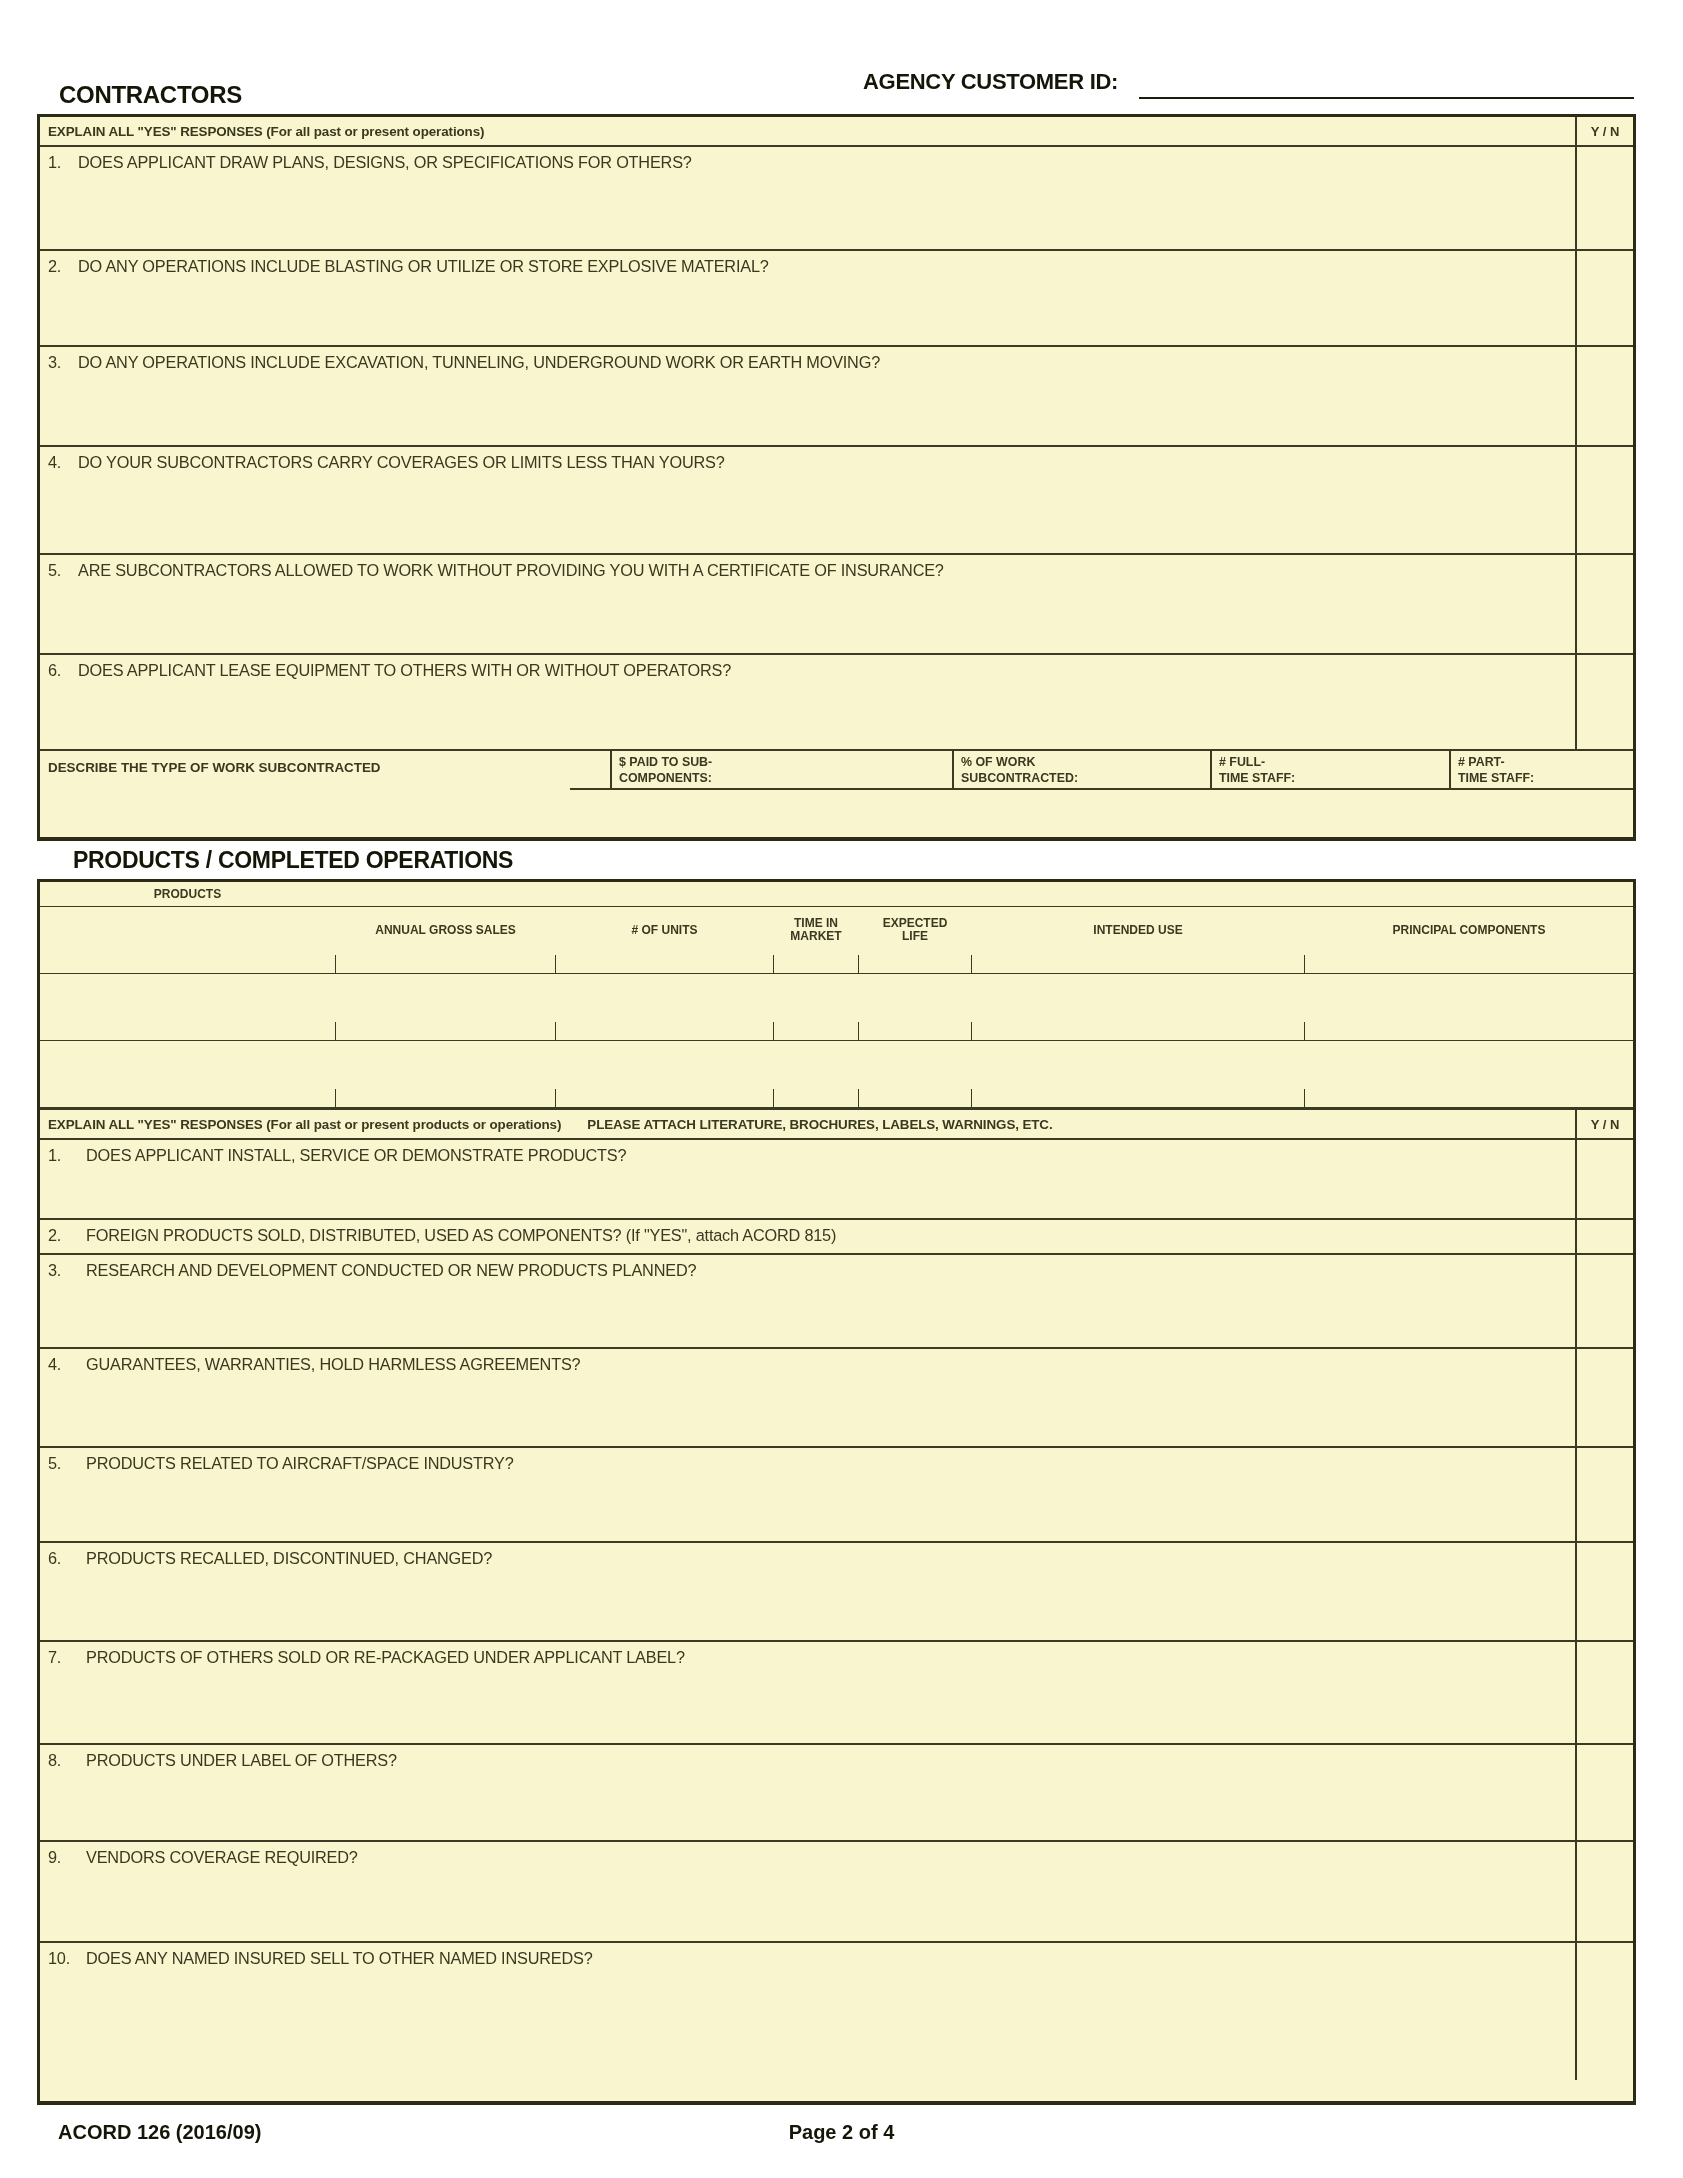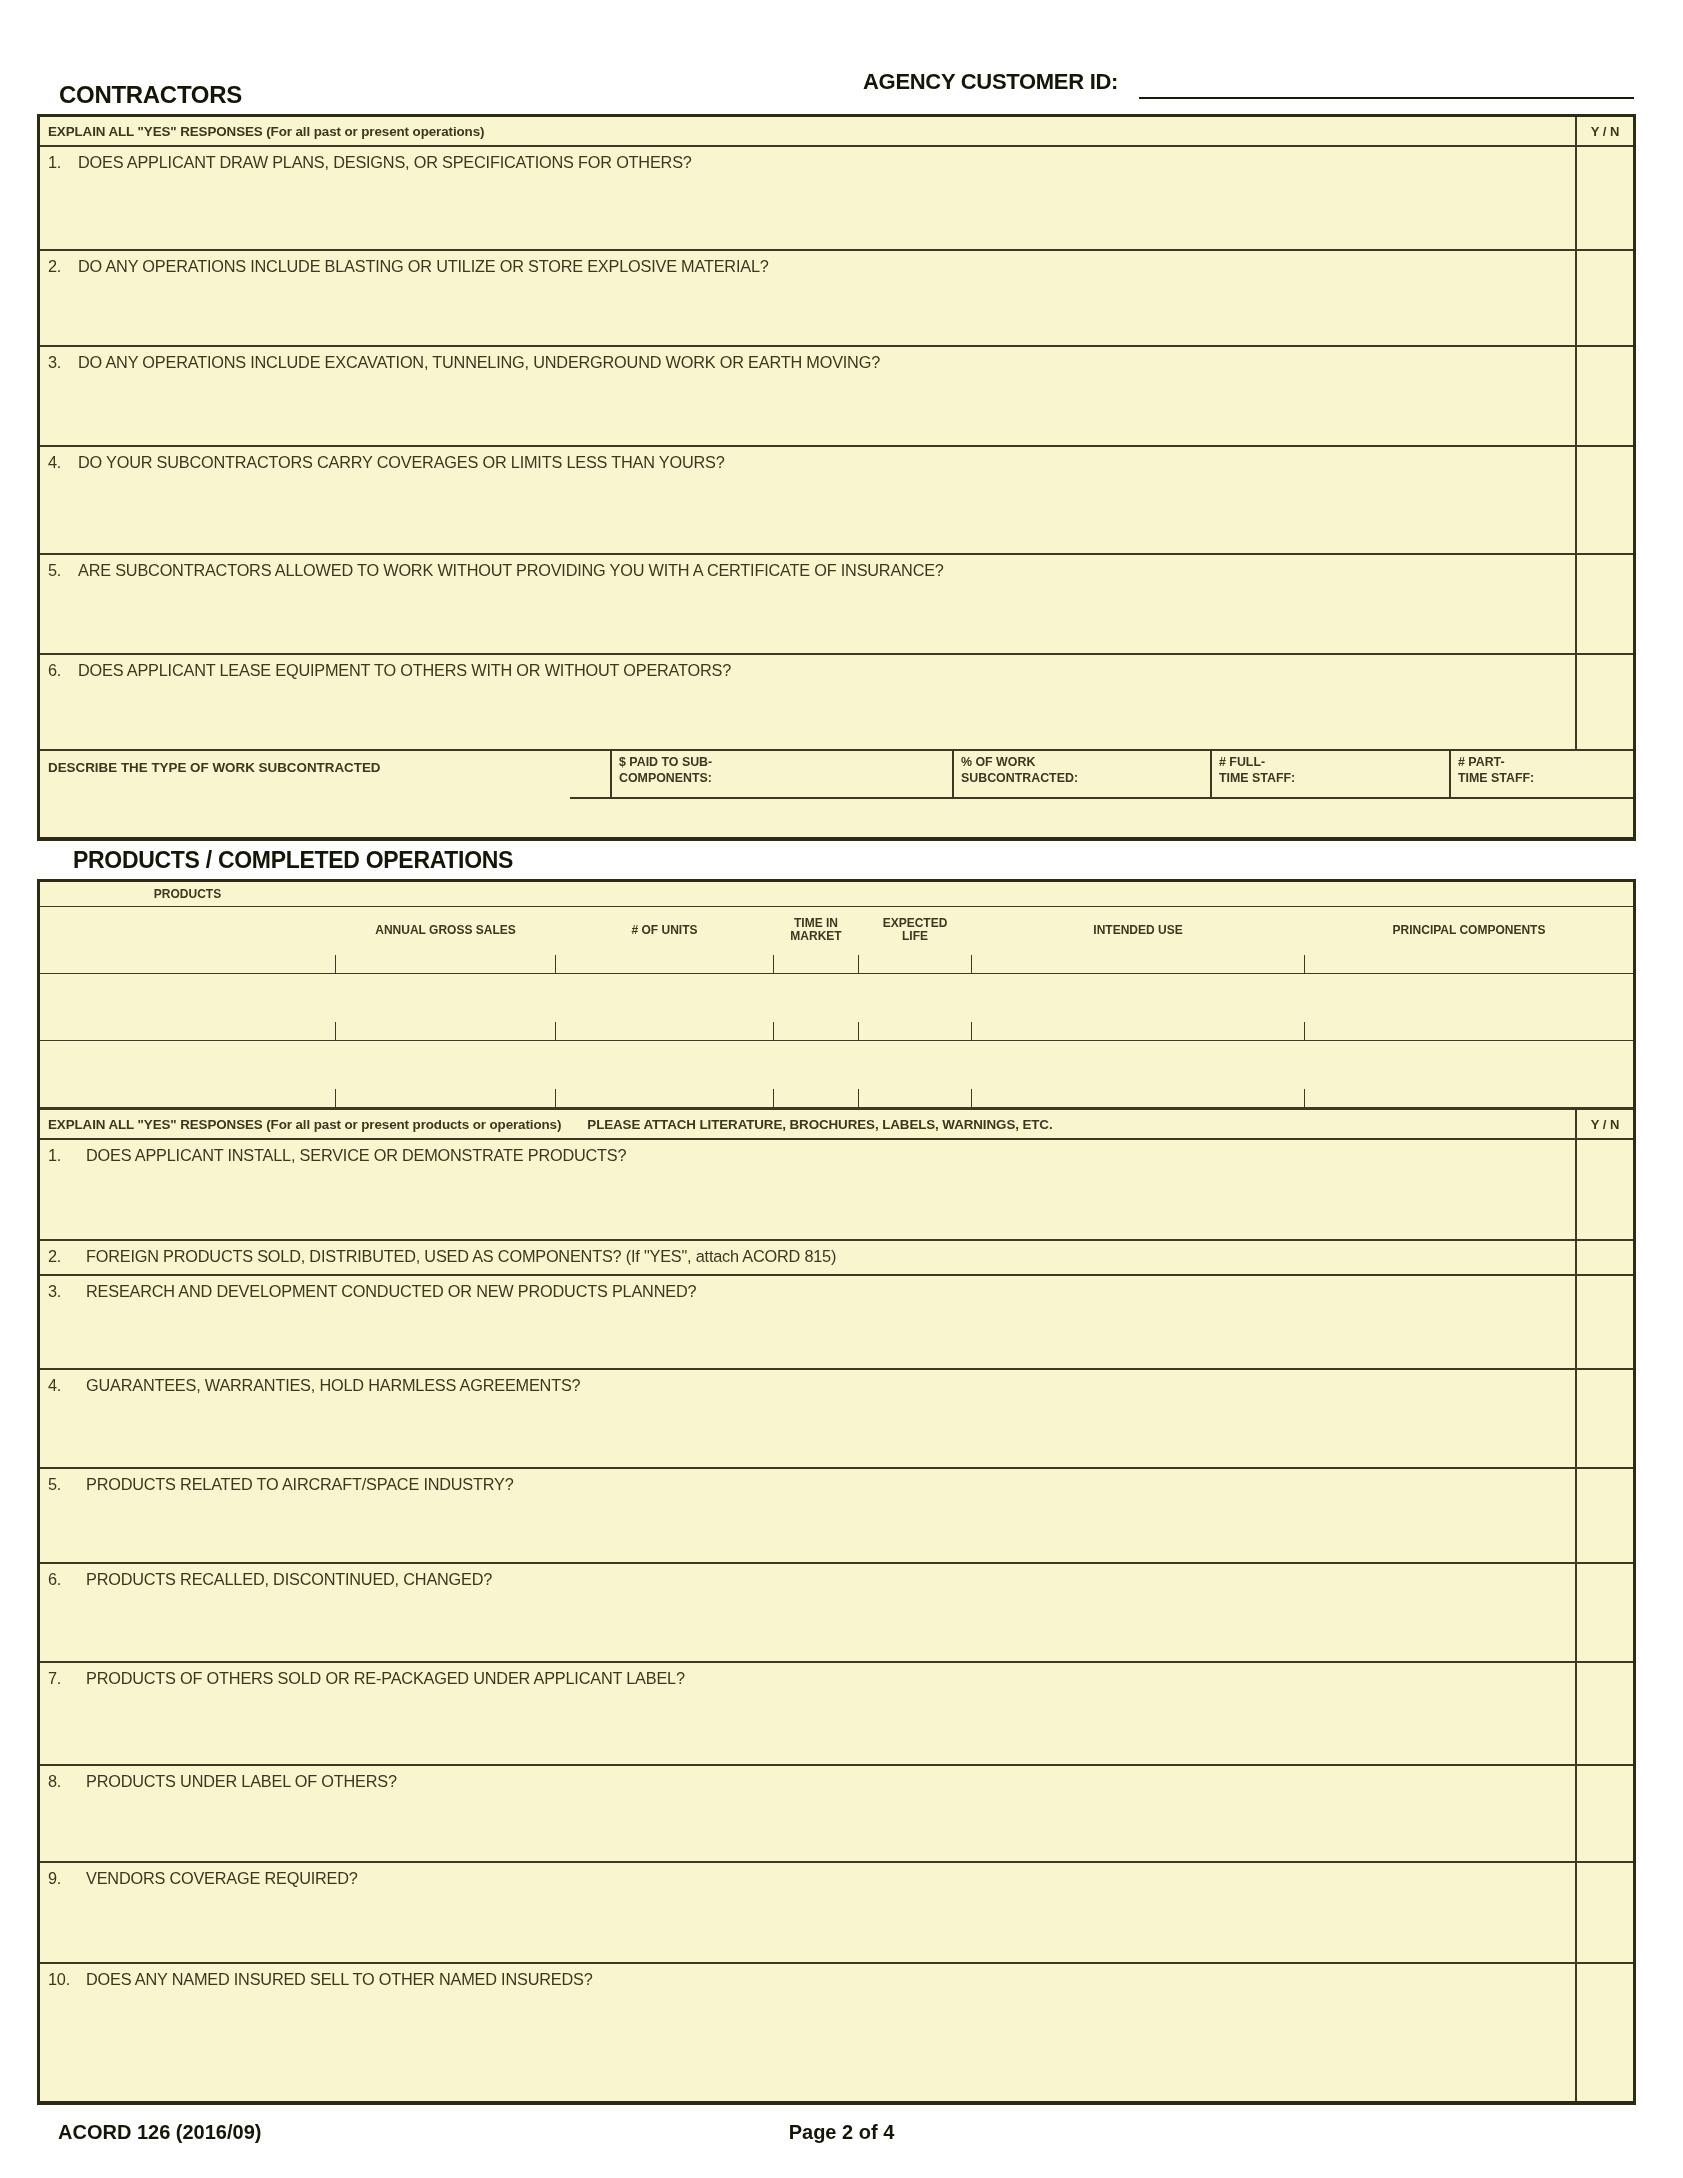--- a/index.html
+++ b/index.html
@@ -35,21 +35,21 @@
   .qrow{display:flex;border-top:2px solid var(--line);box-sizing:border-box;}
   .qmain{flex:1;min-width:0;}
   .qline{padding:6px 6px 0 8px;font-size:16.3px;letter-spacing:-0.2px;white-space:nowrap;}
   .qnum{display:inline-block;width:30px;}
   .qnum-wide{width:38px;}
   .yncell{width:58px;border-left:2px solid var(--line);box-sizing:border-box;}
 
   
   .drow{position:relative;border-top:2px solid var(--line);box-sizing:border-box;}
   .dlabel{position:absolute;left:8px;top:9px;font-size:13.4px;font-weight:bold;}
-  .dfields{position:absolute;left:530px;right:0;top:0;height:48px;display:flex;
+  .dfields{position:absolute;left:530px;right:0;top:0;height:39px;display:flex;
            border-bottom:2px solid var(--line);box-sizing:border-box;padding-left:40px;}
   .dfield{border-left:2px solid var(--line);box-sizing:border-box;
           padding:3px 0 0 7px;font-size:12.4px;font-weight:bold;line-height:1.3;}
   .dfield span{display:block;}
   .dwrite{position:absolute;left:0;top:35px;right:0;bottom:0;}
 
   
   .phead{display:flex;height:24px;box-sizing:border-box;}
   .phcell{display:flex;flex-direction:column;align-items:center;justify-content:center;
           text-align:center;font-size:12px;font-weight:bold;line-height:1.05;box-sizing:border-box;}
@@ -201,21 +201,21 @@
       <div class="pcell bl" style="width:333px"></div>
       <div class="pcell bl" style="flex:1"></div>
     </div>
 
     <div class="xhdr xhdr-products">
       <span class="xhdr-label">EXPLAIN ALL "YES" RESPONSES (For all past or present products or operations)</span>
       <span class="attach-note">PLEASE ATTACH LITERATURE, BROCHURES, LABELS, WARNINGS, ETC.</span>
       <div class="ynhead">Y / N</div>
     </div>
 
-    <div class="qrow" style="height:101px">
+    <div class="qrow" style="height:80px">
       <div class="qmain">
         <div class="qline"><span class="qnum qnum-wide">1.</span><span>DOES APPLICANT INSTALL, SERVICE OR DEMONSTRATE PRODUCTS?</span></div>
       </div>
       <div class="yncell"></div>
     </div>
 
     <div class="qrow" style="height:35px">
       <div class="qmain">
         <div class="qline"><span class="qnum qnum-wide">2.</span><span>FOREIGN PRODUCTS SOLD, DISTRIBUTED, USED AS COMPONENTS?  (If "YES", attach ACORD 815)</span></div>
       </div>

